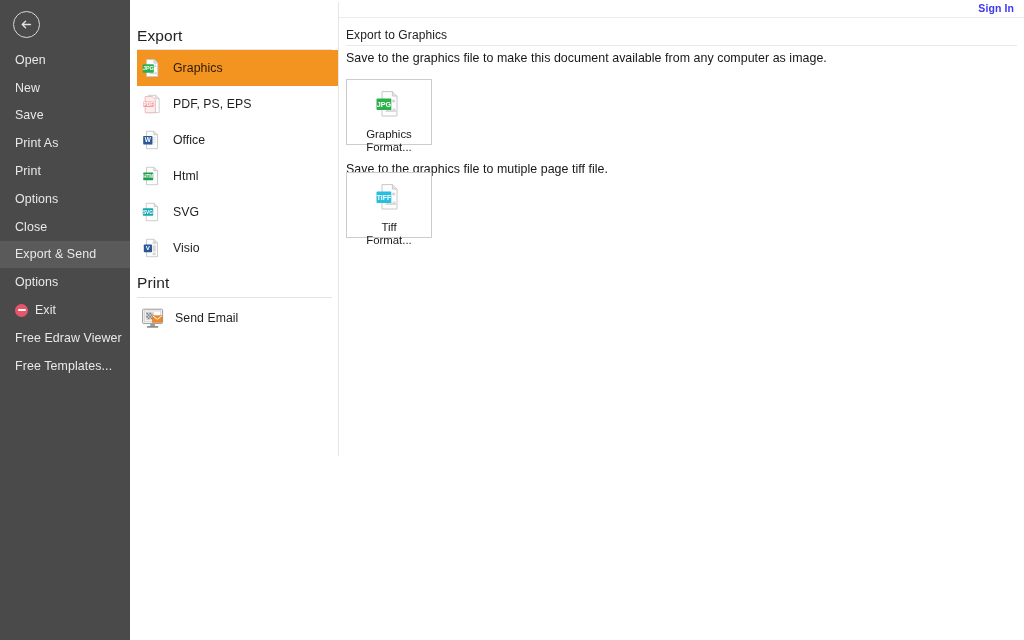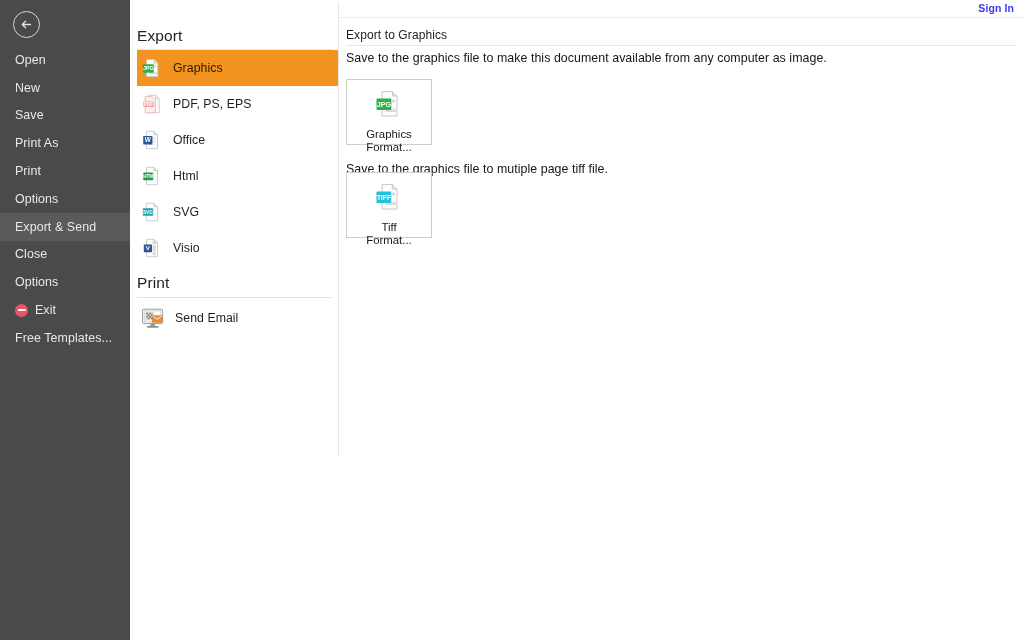--- a/index.html
+++ b/index.html
@@ -242,32 +242,35 @@
       </div>
       <div class="nav-item">
         <span>Print As</span>
       </div>
       <div class="nav-item">
         <span>Print</span>
       </div>
       <div class="nav-item">
         <span>Options</span>
       </div>
+      <div class="nav-item">
+        <span>Close</span>
+      </div>
       <div class="nav-item active">
         <span>Export &amp; Send</span>
       </div>
       <div class="nav-item">
-        <span>Close</span>
-      </div>
-      <div class="nav-item">
         <span>Options</span>
       </div>
       <div class="nav-item">
         <span class="exit-icon"></span>
         <span>Exit</span>
+      </div>
+      <div class="nav-item">
+        <span>Free Edraw Viewer</span>
       </div>
       <div class="nav-item">
         <span>Free Templates...</span>
       </div>
     </div>
   </div>
 
   <div class="midpanel">
 
     <div class="mid-heading" style="top:25px;">Export</div>

